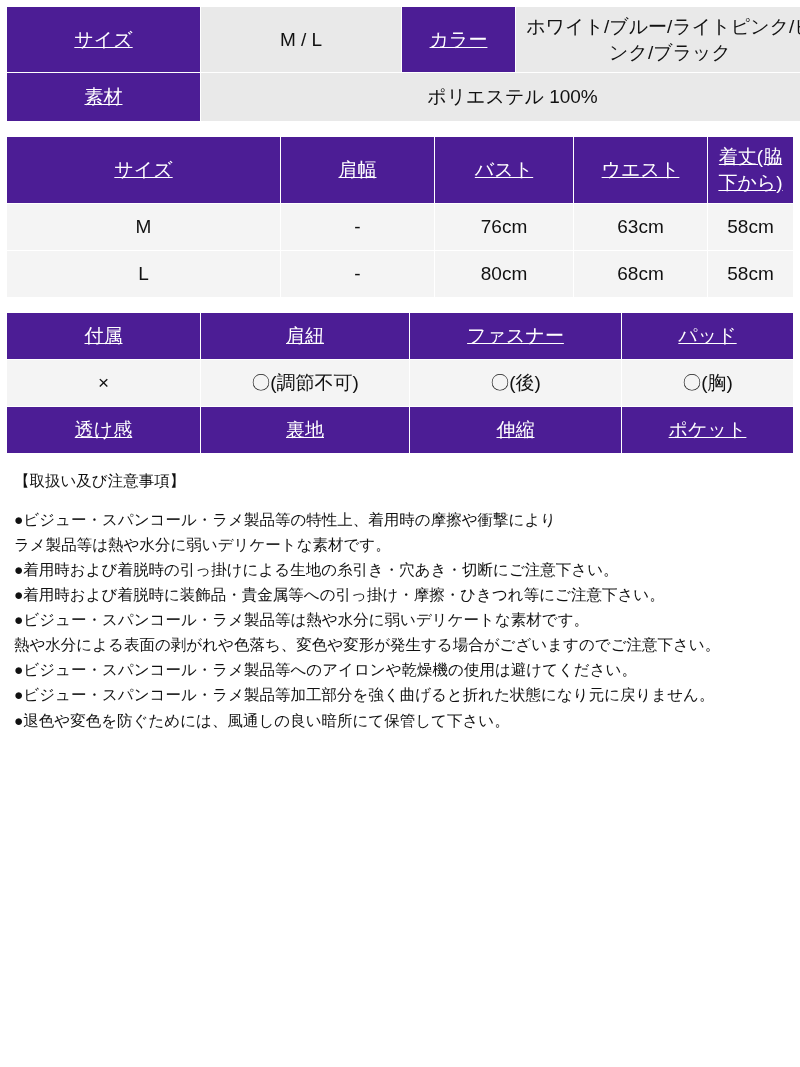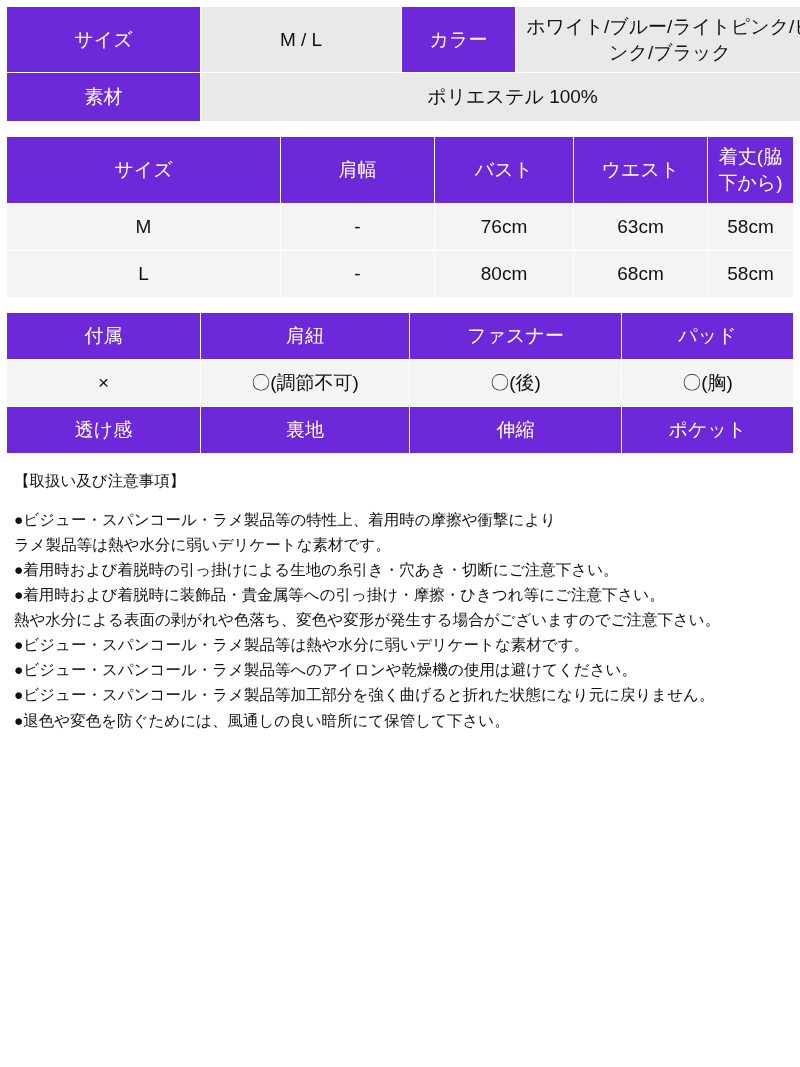--- a/index.html
+++ b/index.html
@@ -28,23 +28,24 @@
   table.spec td {
     border: 1px solid #ffffff;
     text-align: center;
     vertical-align: middle;
     font-size: 19px;
     line-height: 1.35;
     padding: 7px 4px;
     word-break: break-all;
   }
   td.hd {
-    background: #6d28d9;
+    background: #4c1d95;
     color: #ffffff;
     font-weight: normal;
+    text-decoration: underline;
   }
   td.val {
     background: #e9e9e9;
     color: #111111;
   }
   td.val-white {
     background: #f4f4f4;
     color: #111111;
   }
   .t1 td { height: 34px; }
@@ -132,20 +133,20 @@
       </tr>
     </tbody>
   </table>
 
   <div class="notes">
     <div class="line title">【取扱い及び注意事項】</div>
     <div class="line">●ビジュー・スパンコール・ラメ製品等の特性上、着用時の摩擦や衝撃により</div>
     <div class="line">ラメ製品等は熱や水分に弱いデリケートな素材です。</div>
     <div class="line">●着用時および着脱時の引っ掛けによる生地の糸引き・穴あき・切断にご注意下さい。</div>
     <div class="line">●着用時および着脱時に装飾品・貴金属等への引っ掛け・摩擦・ひきつれ等にご注意下さい。</div>
+    <div class="line">●ビジュー・スパンコール・ラメ製品等は熱や水分に弱いデリケートな素材です。</div>
     <div class="line">熱や水分による表面の剥がれや色落ち、変色や変形が発生する場合がございますのでご注意下さい。</div>
-    <div class="line">●ビジュー・スパンコール・ラメ製品等は熱や水分に弱いデリケートな素材です。</div>
     <div class="line">●ビジュー・スパンコール・ラメ製品等へのアイロンや乾燥機の使用は避けてください。</div>
     <div class="line">●ビジュー・スパンコール・ラメ製品等加工部分を強く曲げると折れた状態になり元に戻りません。</div>
     <div class="line">●退色や変色を防ぐためには、風通しの良い暗所にて保管して下さい。</div>
   </div>
 
 </div>
 
 </body></html>

